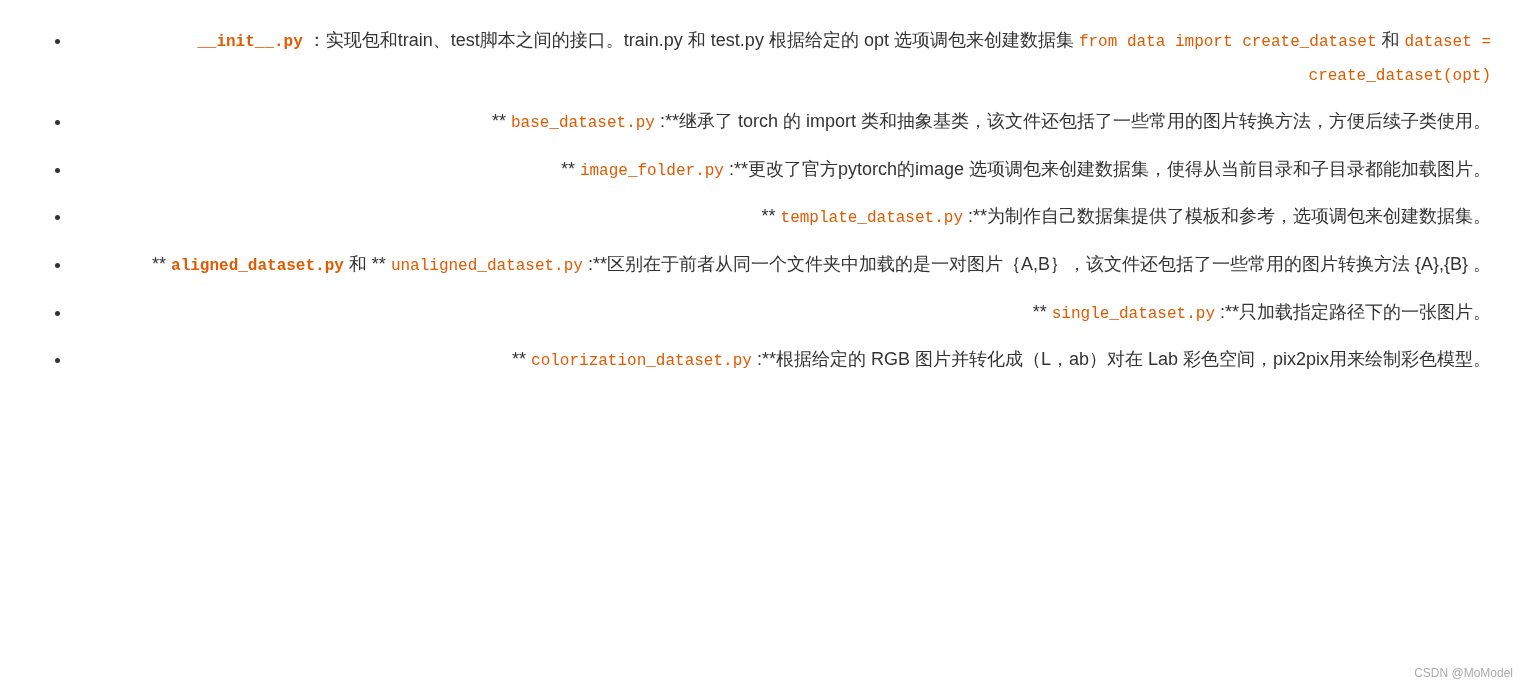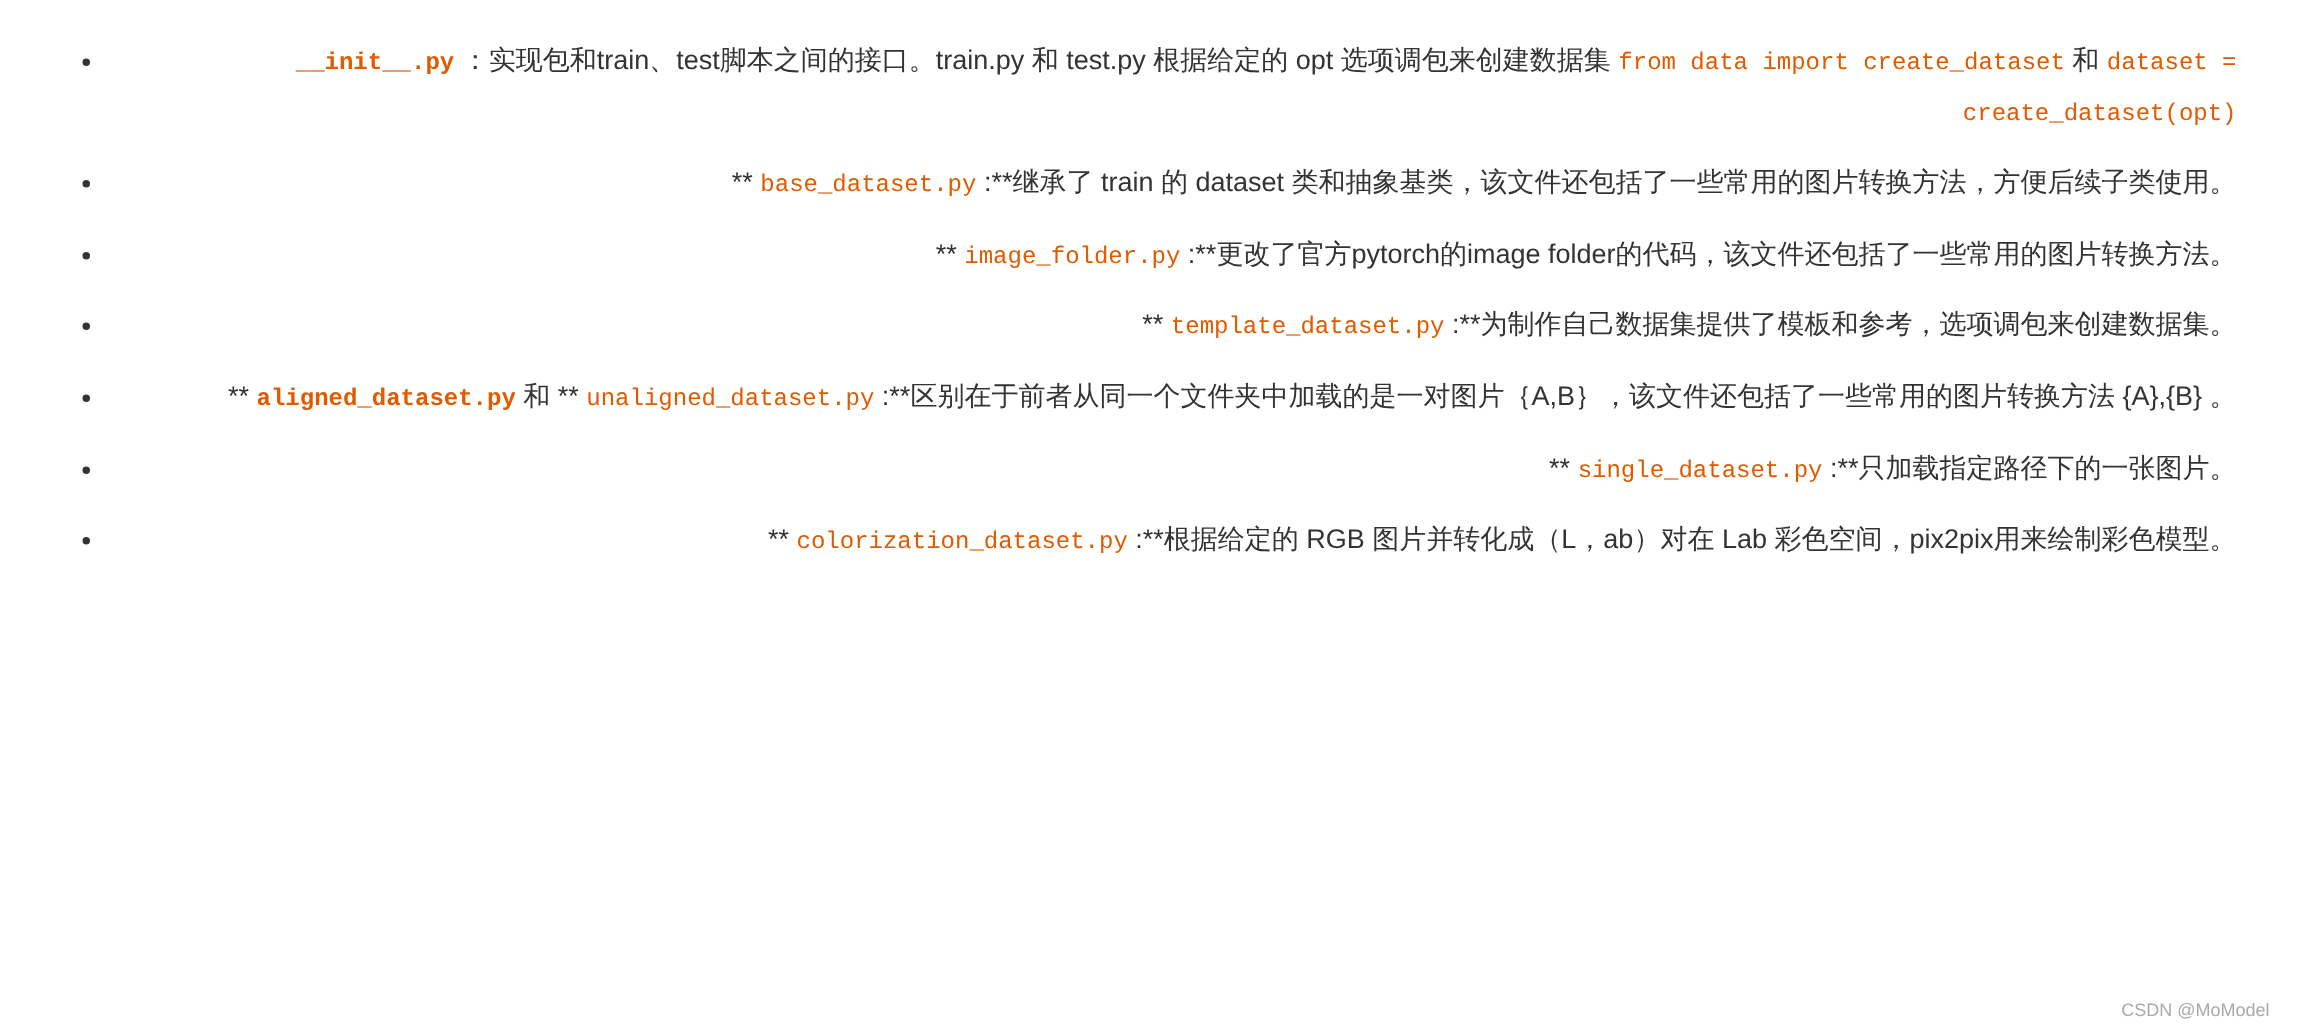--- a/index.html
+++ b/index.html
@@ -53,21 +53,21 @@
       color: #aaaaaa;
       font-family: sans-serif;
       margin-top: 24px;
     }
   </style>
 </head>
 <body>
 
 <ul id="content-list">
 <li><code class="red-bold">__init__.py</code><span> ：实现包和train、test脚本之间的接口。train.py 和 test.py 根据给定的 opt 选项调包来创建数据集 </span><code class="red">from data import create_dataset</code><span> 和 </span><code class="red">dataset = create_dataset(opt)</code></li>
-    <li><span>** </span><code class="red">base_dataset.py</code><span> :**继承了 train 的 dataset 类和抽象基类，该文件还包括了一些常用的图片转换方法，方便后续子类使用。</span></li>
-    <li><span>** </span><code class="red">image_folder.py</code><span> :**更改了官方pytorch的image folder的代码，该文件还包括了一些常用的图片转换方法。</span></li>
+    <li><span>** </span><code class="red">base_dataset.py</code><span> :**继承了 torch 的 import 类和抽象基类，该文件还包括了一些常用的图片转换方法，方便后续子类使用。</span></li>
+    <li><span>** </span><code class="red">image_folder.py</code><span> :**更改了官方pytorch的image 选项调包来创建数据集，使得从当前目录和子目录都能加载图片。</span></li>
     <li><span>** </span><code class="red">template_dataset.py</code><span> :**为制作自己数据集提供了模板和参考，选项调包来创建数据集。</span></li>
     <li><span>** </span><code class="red-bold">aligned_dataset.py</code><span> 和 ** </span><code class="red">unaligned_dataset.py</code><span> :**区别在于前者从同一个文件夹中加载的是一对图片｛A,B｝，该文件还包括了一些常用的图片转换方法 {A},{B} 。</span></li>
     <li><span>** </span><code class="red">single_dataset.py</code><span> :**只加载指定路径下的一张图片。</span></li>
     <li><span>** </span><code class="red">colorization_dataset.py</code><span> :**根据给定的 RGB 图片并转化成（L，ab）对在 Lab 彩色空间，pix2pix用来绘制彩色模型。</span></li>
   </ul>
 
 <div class="watermark">CSDN @MoModel</div>
 
 </body></html>

